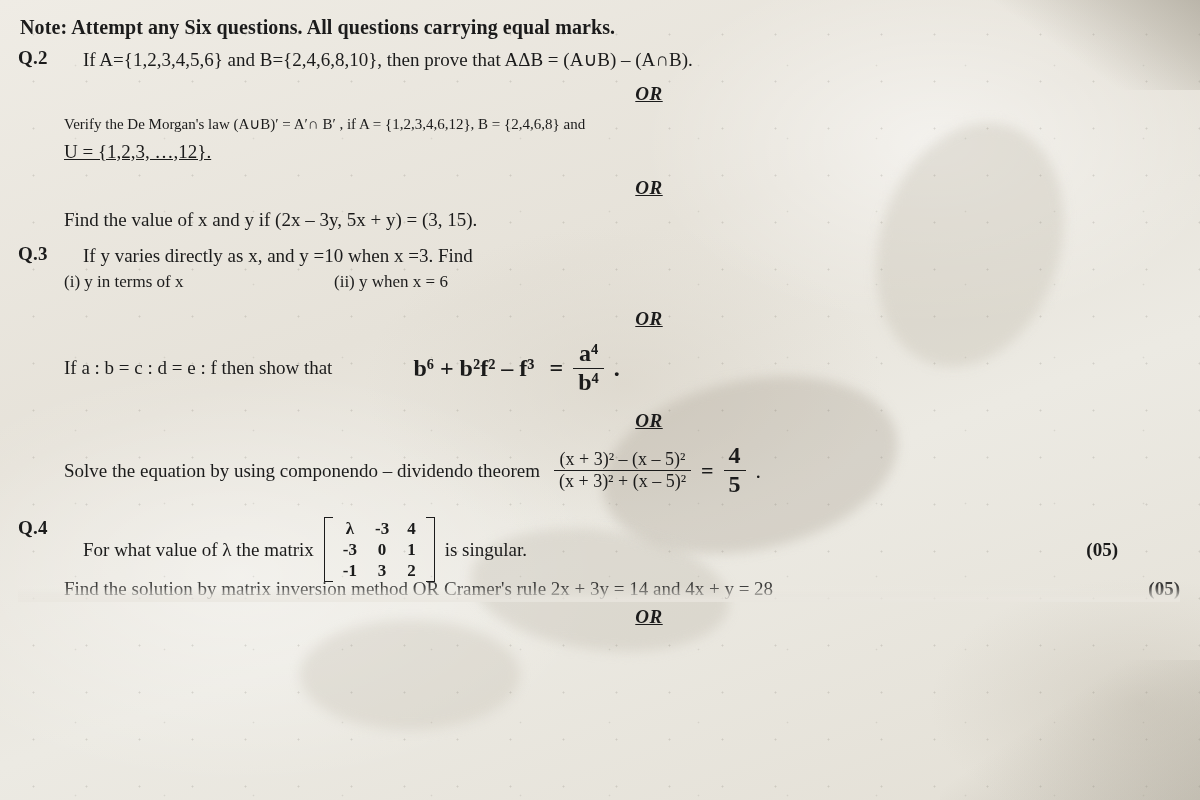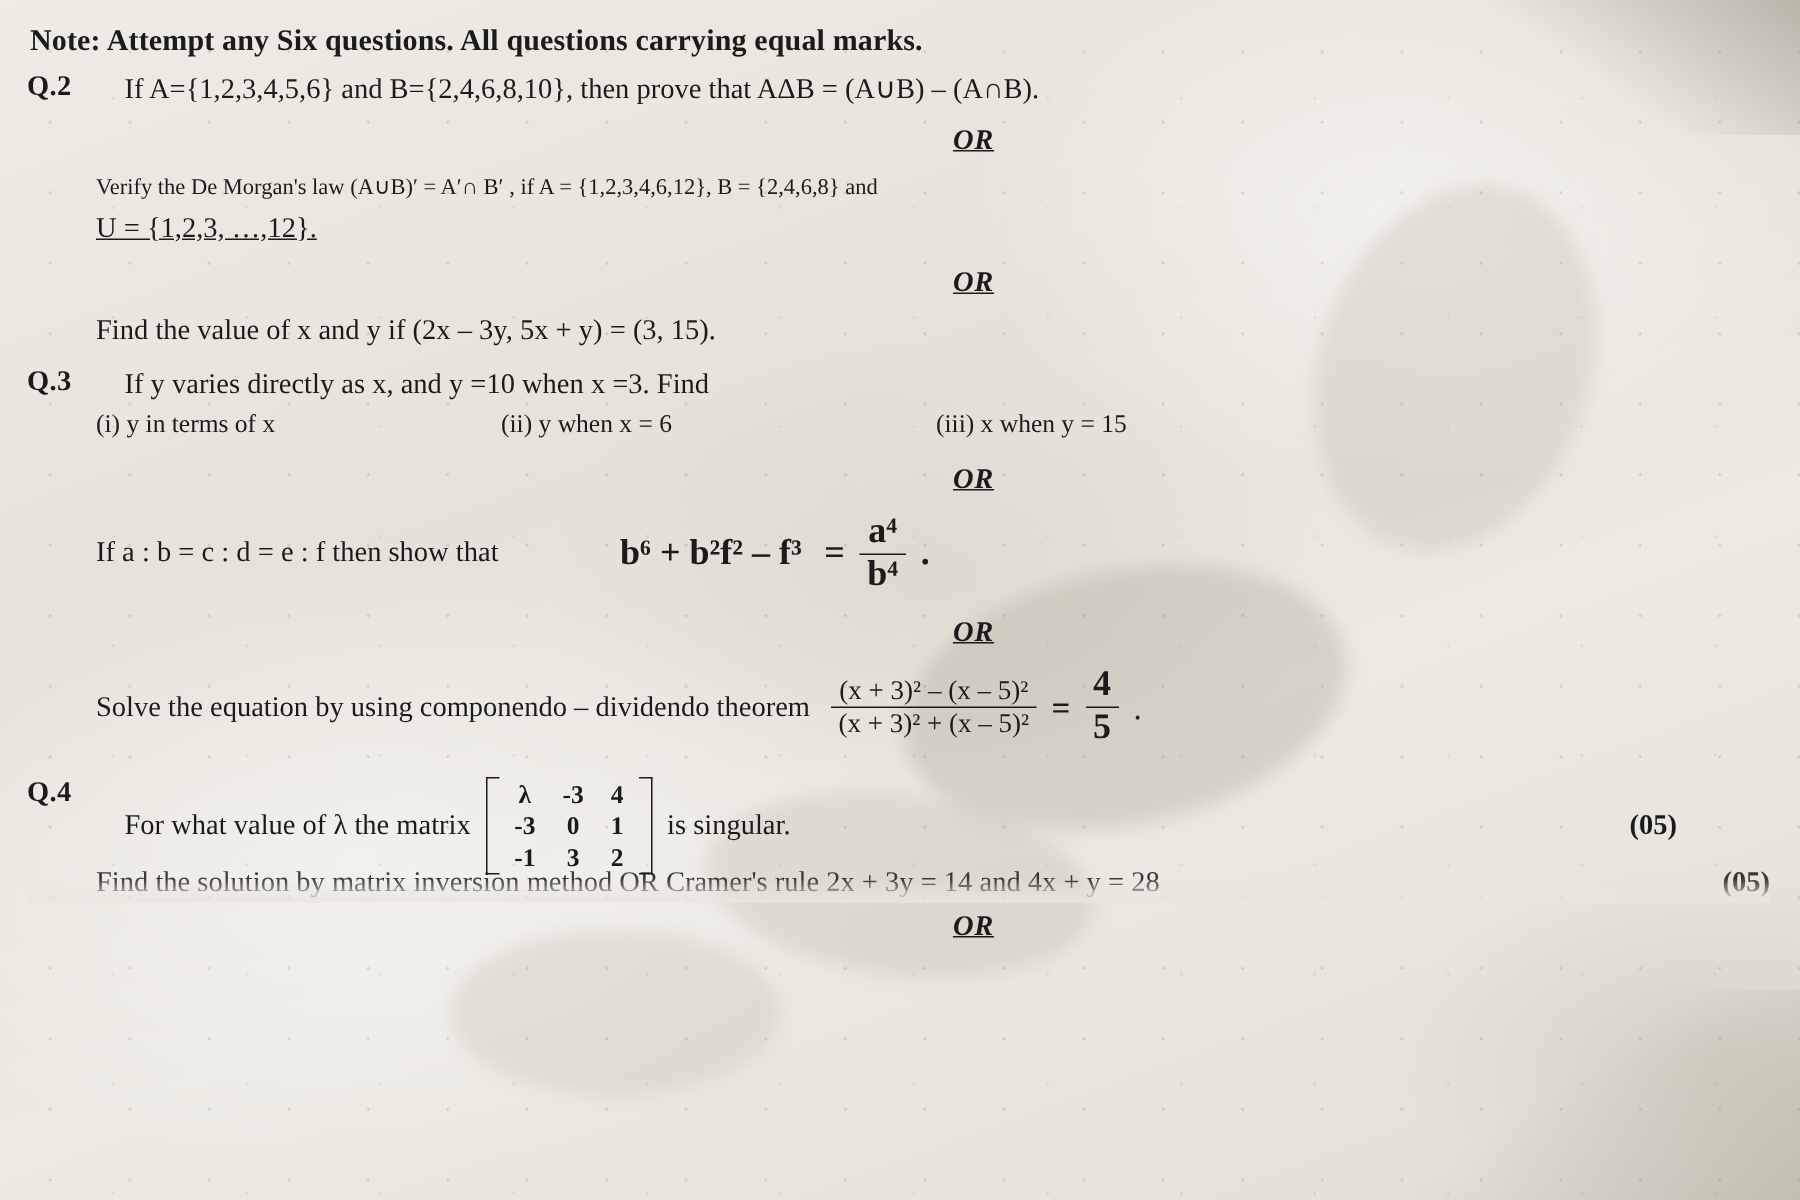--- a/index.html
+++ b/index.html
@@ -231,21 +231,20 @@
   <div class="indent" style="font-size:19px;">Find the value of x and y if (2x – 3y, 5x + y) = (3, 15).</div>
 
   <div class="line q4row" style="margin-top:12px;">
     <div class="qlabel">Q.3</div>
     <div class="qbody">If y varies directly as x, and y =10 when x =3. Find</div>
   </div>
 
   <div class="row-sub">
     <div class="c1">(i) y in terms of x</div>
     <div class="c2">(ii) y when x = 6</div>
-    <div class="c3">(iii) x when y = 15</div>
   </div>
 
   <div class="or-wrap" style="margin-top:16px;">
     <div class="or">OR</div>
   </div>
 
   <div class="indent eqline" style="margin-top:6px;">
     <span style="font-size:19px;">If a : b = c : d = e : f   then show that</span>
     <span style="flex:0 0 60px;"></span>
     <span class="frac bigfrac">

